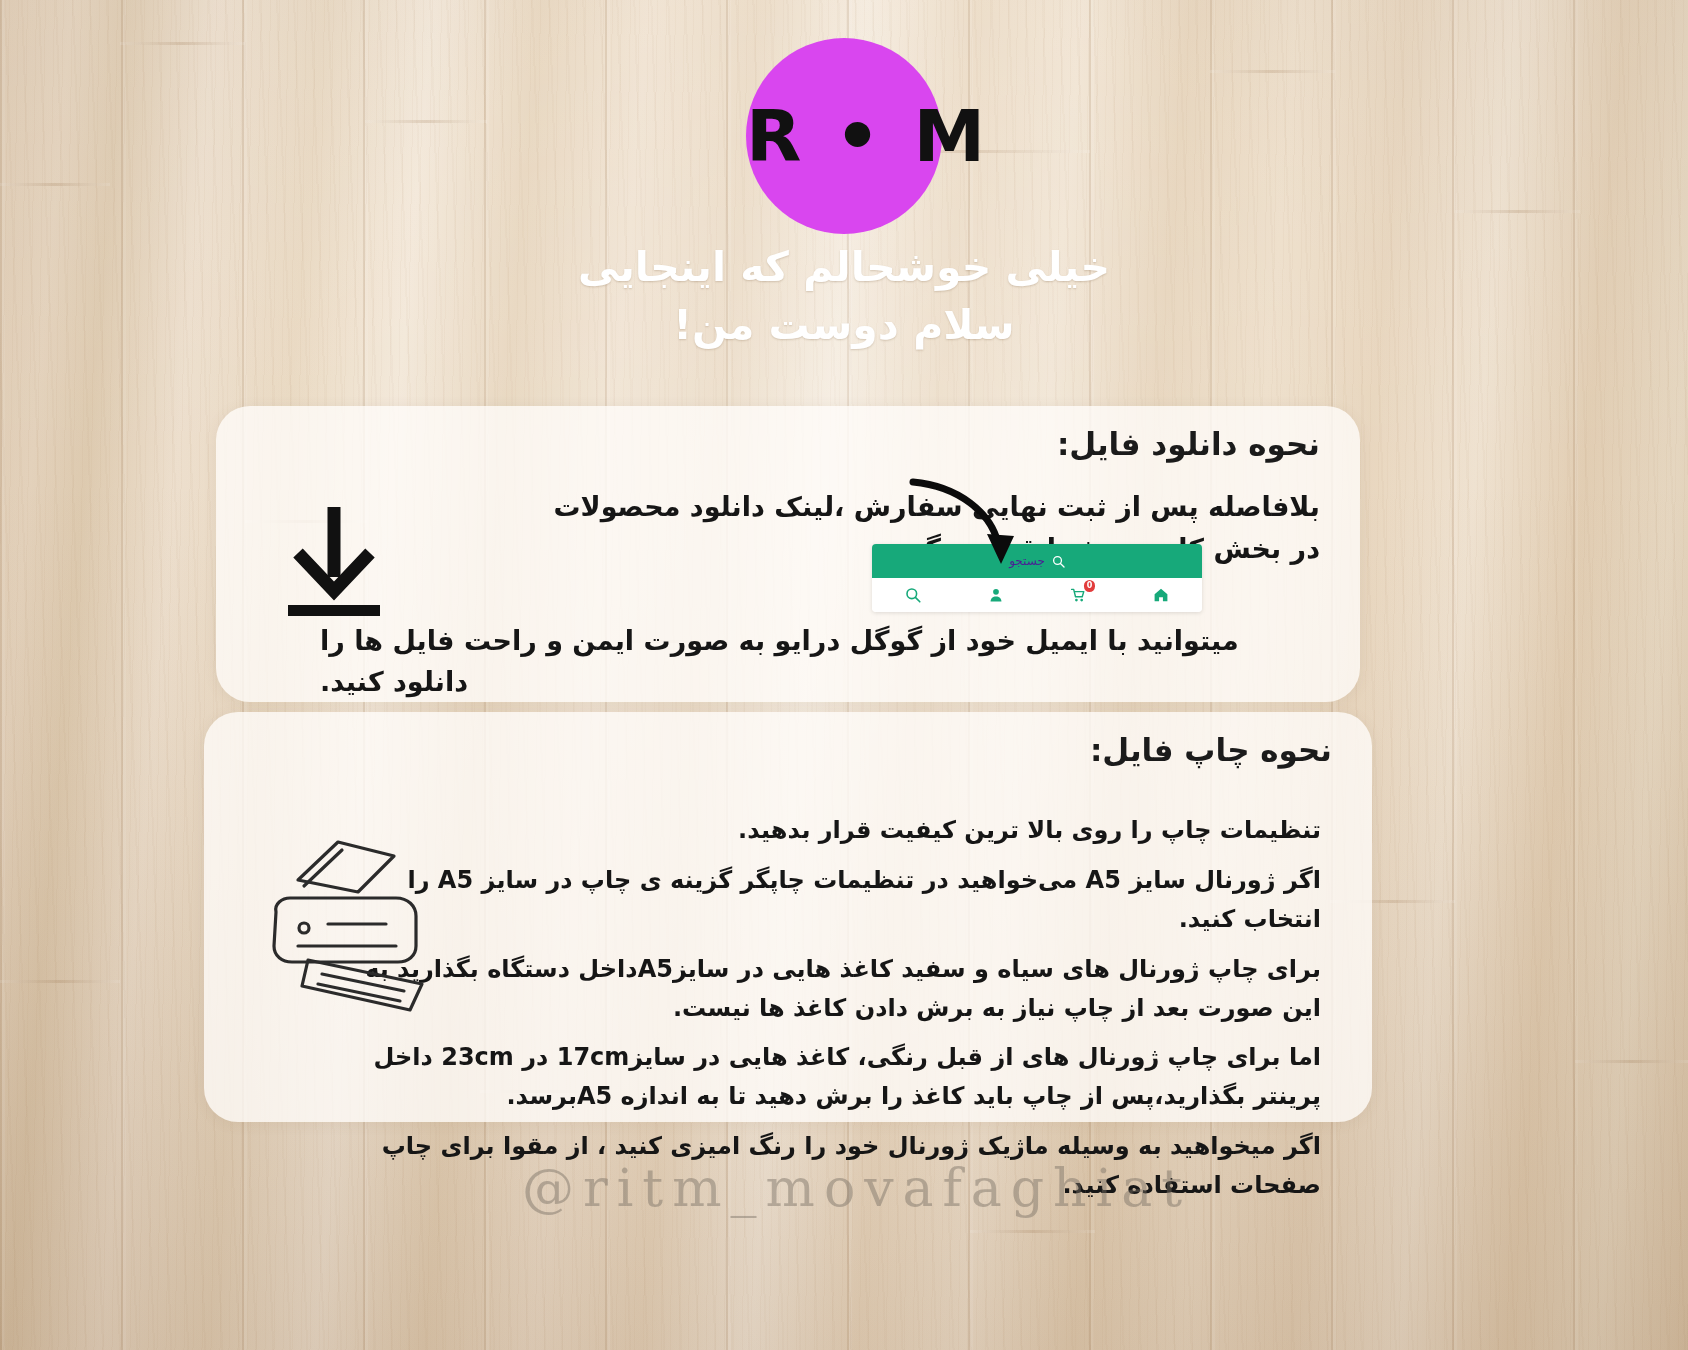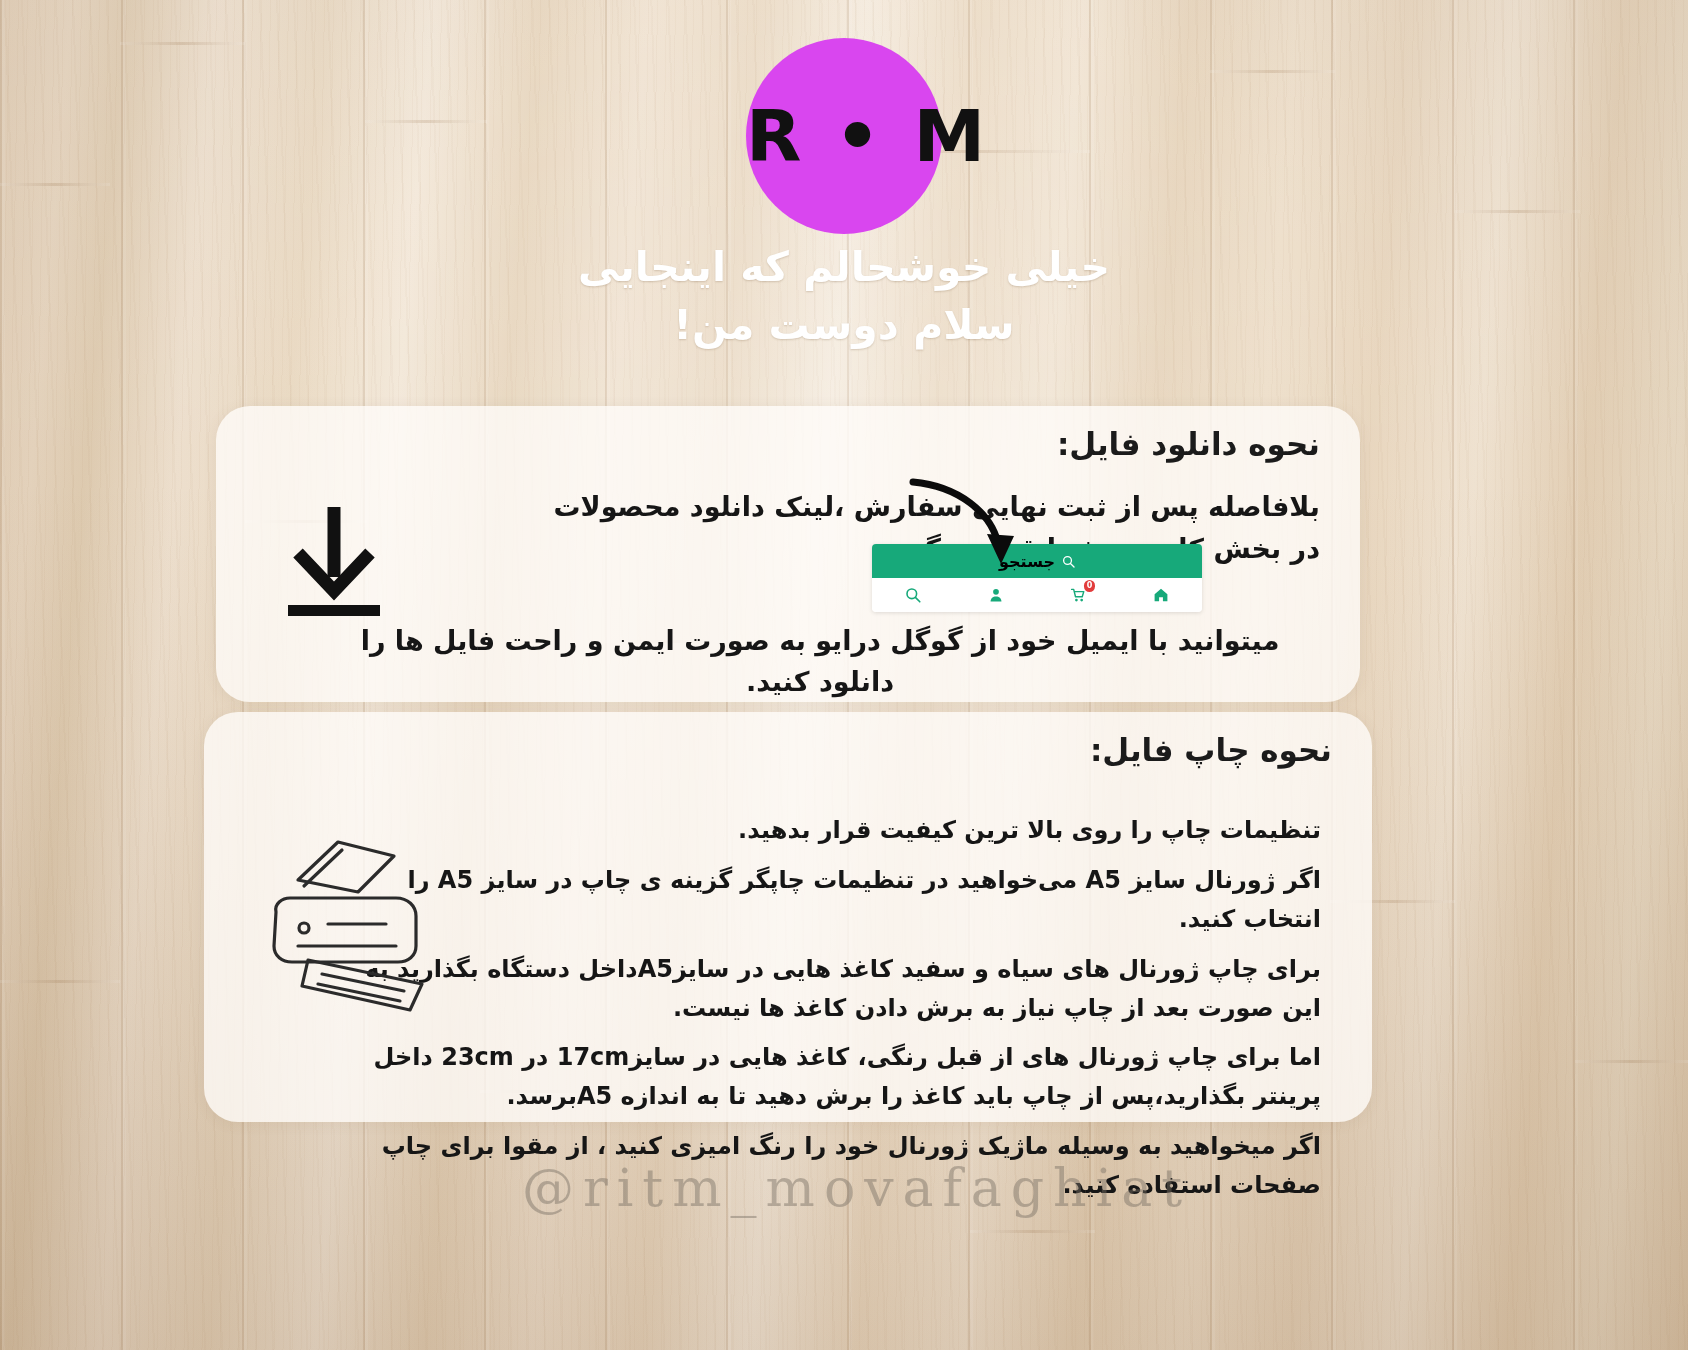--- a/index.html
+++ b/index.html
@@ -154,21 +154,21 @@
     font-size: 27px;
     font-weight: 700;
     color: #161616;
     line-height: 1.55;
   }
   .dl-text-bottom {
     position: absolute;
     right: 40px;
     top: 215px;
     width: 1000px;
-    text-align: center;
+    text-align: left;
     direction: rtl;
     font-size: 27px;
     font-weight: 700;
     color: #161616;
     line-height: 1.5;
   }
 
   .download-icon {
     position: absolute;
     left: 58px;
@@ -191,23 +191,23 @@
   .mw-searchbar {
     height: 34px;
     background: #17a97a;
     display: flex;
     align-items: center;
     justify-content: center;
     gap: 7px;
     direction: rtl;
   }
   .mw-searchbar .mw-label {
-    color: #000000;
-    font-size: 16px;
-    font-weight: 700;
+    color: #4c1d95;
+    font-size: 12px;
+    font-weight: 400;
   }
   .mw-icons {
     height: 34px;
     background: #ffffff;
     display: flex;
     align-items: center;
     justify-content: space-around;
     direction: ltr;
   }
   .mw-ic {

